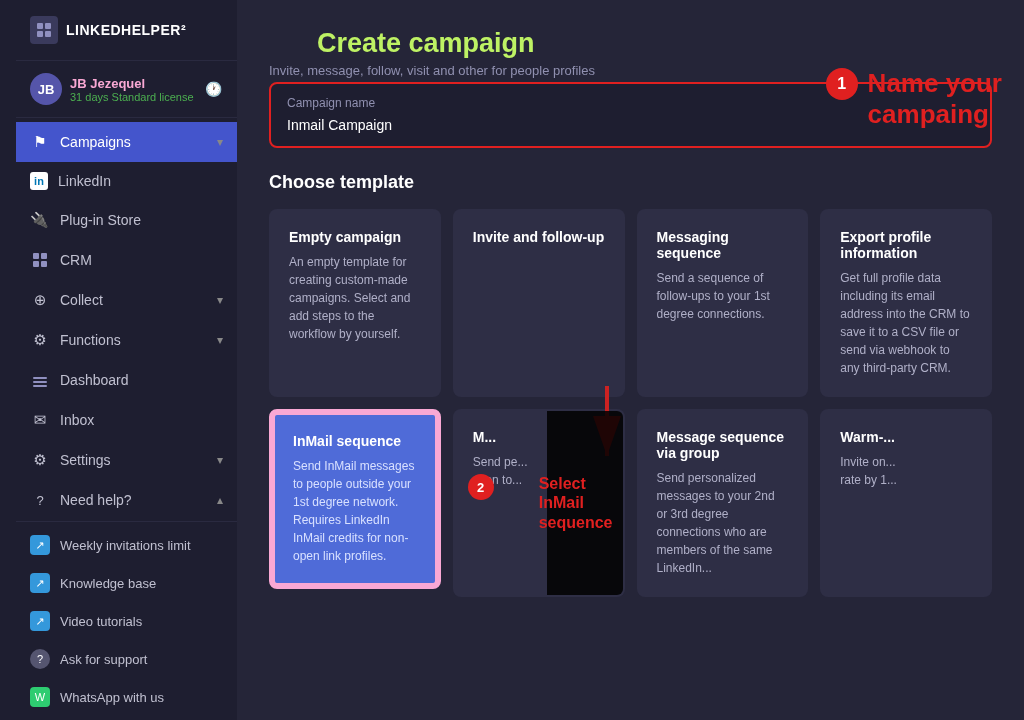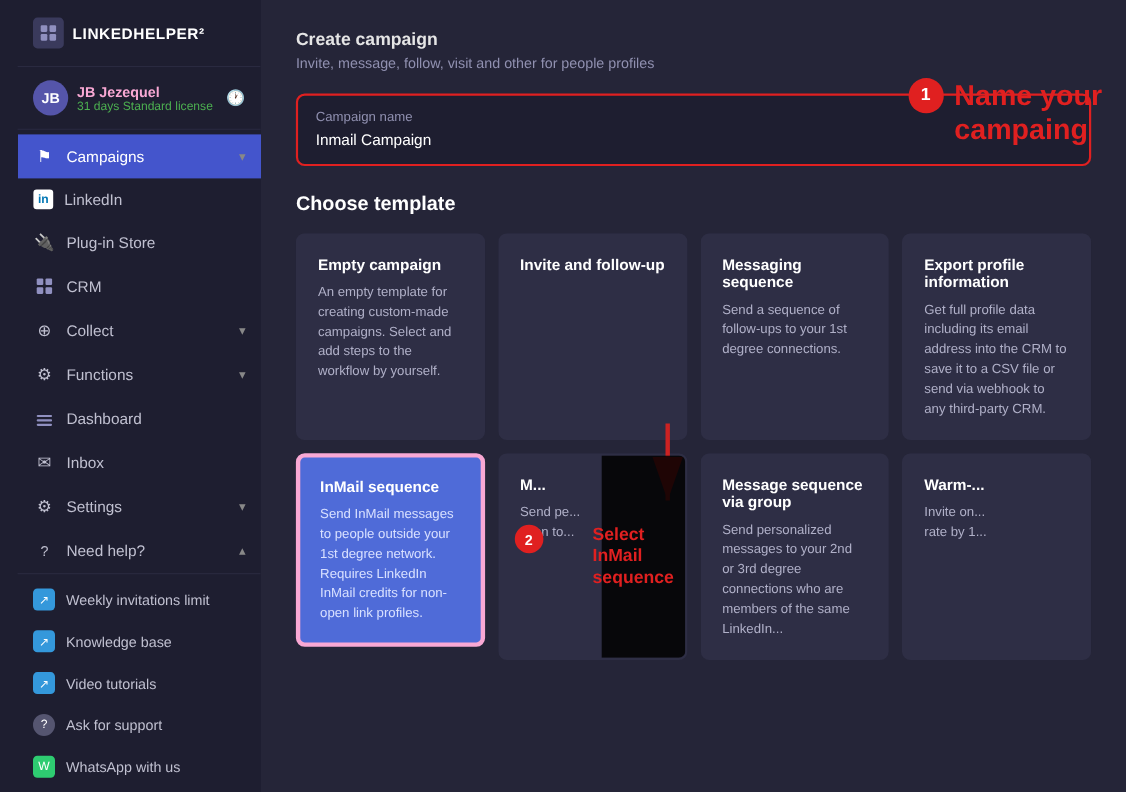--- a/index.html
+++ b/index.html
@@ -179,30 +179,31 @@
     
     .main {
       flex: 1;
       background: #252538;
       overflow-y: auto;
       padding: 28px 32px;
       position: relative;
     }
 
     .page-title {
-      font-size: 16px;
+      font-size: 27px;
       font-weight: 700;
-      color: #e5e5e5;
+      color: #bef264;
       margin-bottom: 4px;
+      margin-left: 48px;
     }
 
     .page-subtitle {
       font-size: 13px;
       color: #9090b0;
-      margin-bottom: 20px;
+      margin-bottom: 4px;
     }
 
     
     .campaign-name-section {
       border: 2px solid #e02020;
       border-radius: 8px;
       padding: 12px 16px;
       background: #1e1e30;
       margin-bottom: 24px;
       position: relative;
@@ -462,21 +463,21 @@
         <div class="template-card-title">Messaging sequence</div>
         <div class="template-card-desc">Send a sequence of follow-ups to your 1st degree connections.</div>
       </div>
 
       <div class="template-card">
         <div class="template-card-title">Export profile information</div>
         <div class="template-card-desc">Get full profile data including its email address into the CRM to save it to a CSV file or send via webhook to any third-party CRM.</div>
       </div>
 
       <div style="position:relative;">
-        <div class="template-card selected" style="border: 4px solid #f9a8d4;">
+        <div class="template-card selected" style="border: 6px solid #f9a8d4;">
           <div class="template-card-title">InMail sequence</div>
           <div class="template-card-desc" style="color:#d8e0ff;">Send InMail messages to people outside your 1st degree network. Requires LinkedIn InMail credits for non-open link profiles.</div>
         </div>
       </div>
 
       <div class="template-card" style="overflow:hidden; position:relative;">
         <div style="position:absolute;top:0;right:0;bottom:0;width:45%;background:rgba(0,0,0,0.85);z-index:20;display:flex;align-items:center;justify-content:flex-end;padding-right:10px;">
           <div style="display:flex;align-items:flex-start;gap:8px;">
             <div class="step-badge" style="width:26px;height:26px;font-size:13px;background:#e02020;">2</div>
             <div style="font-size:16px;font-weight:900;color:#e02020;line-height:1.2;margin-left:37px;">Select InMail<br>sequence</div>

